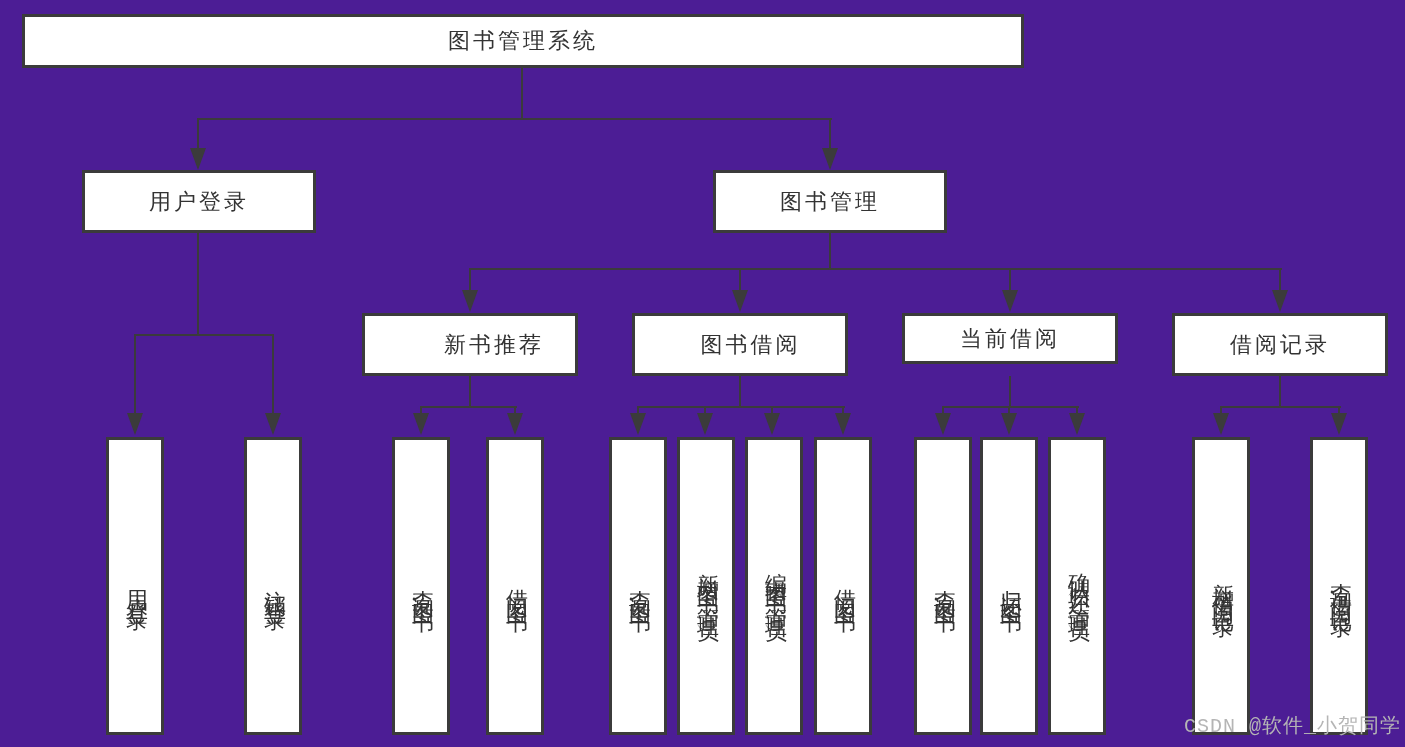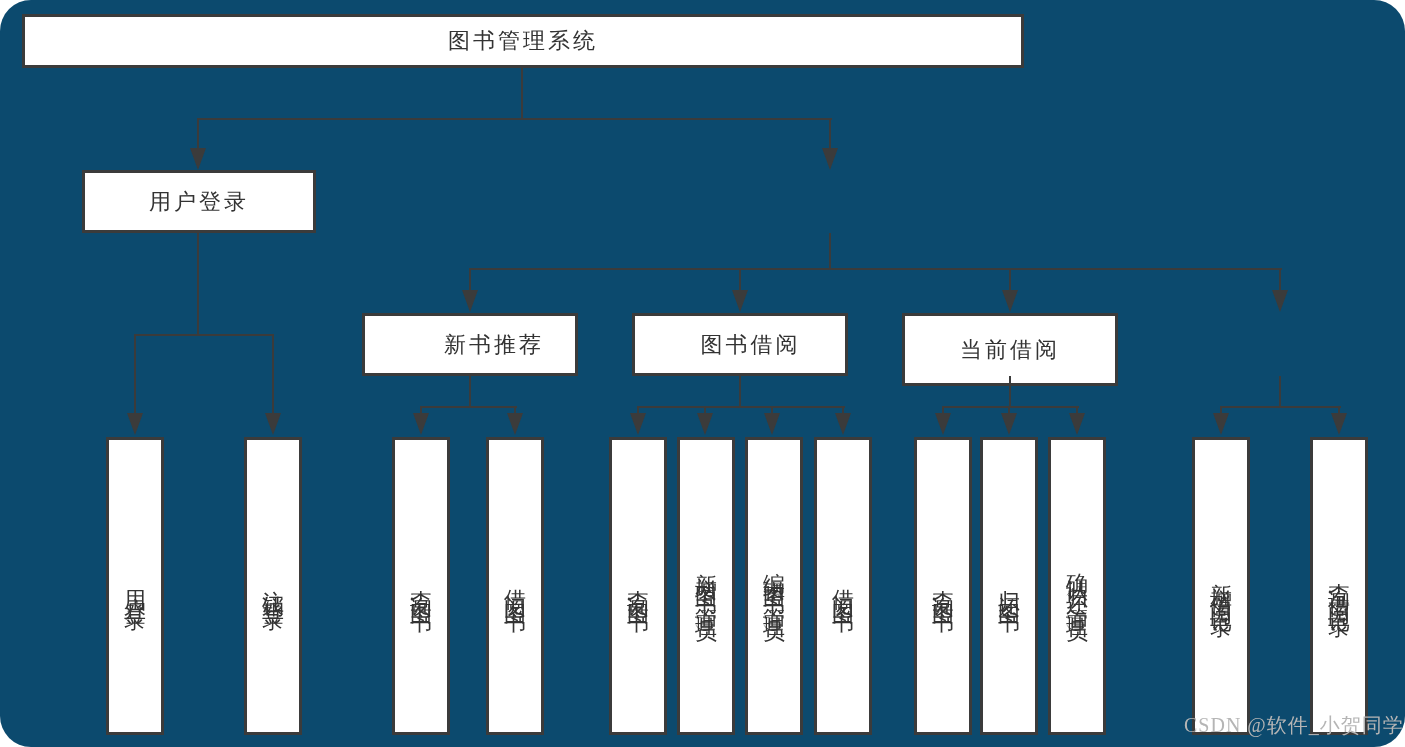--- a/index.html
+++ b/index.html
@@ -1,22 +1,21 @@
 <!DOCTYPE html>
 <html><head>
 <meta charset="utf-8">
 <style>
   html,body{margin:0;padding:0;background:#ffffff;}
   .canvas{
     position:relative;
     width:1405px;height:747px;
-    background:#0c4a6e;
-    font-family:Liberation Serif, serif;
+    background:#4c1d95;
+    font-family:Liberation Mono, monospace;
     overflow:hidden;
-    border-radius:31px;
   }
   
   .node{
     position:absolute;
     box-sizing:border-box;
     border:3px solid #3b3b3b;
     background:#ffffff;
     display:flex;align-items:center;justify-content:center;
     color:#333333;
     font-size:22px;
@@ -72,20 +71,23 @@
   <div class="vline" style="left:521px;top:67px;height:52px;"></div>
   <div class="hline" style="left:197px;top:118px;width:635px;"></div>
   <div class="vline" style="left:197px;top:119px;height:32px;"></div>
   <div class="arrow" style="left:190px;top:148px;"></div>
   <div class="vline" style="left:829px;top:119px;height:32px;"></div>
   <div class="arrow" style="left:822px;top:148px;"></div>
 
   <div class="node" style="left:82px;top:170px;width:234px;height:63px;">
     <span>用户登录</span>
   </div>
+  <div class="node" style="left:713px;top:170px;width:234px;height:63px;">
+    <span>图书管理</span>
+  </div>
 
   <div class="vline" style="left:197px;top:233px;height:103px;"></div>
   <div class="hline" style="left:134px;top:334px;width:140px;"></div>
   <div class="vline" style="left:134px;top:335px;height:80px;"></div>
   <div class="arrow" style="left:127px;top:413px;"></div>
   <div class="vline" style="left:272px;top:335px;height:80px;"></div>
   <div class="arrow" style="left:265px;top:413px;"></div>
 
   <div class="vline" style="left:829px;top:233px;height:37px;"></div>
   <div class="hline" style="left:469px;top:268px;width:813px;"></div>
@@ -97,22 +99,25 @@
   <div class="arrow" style="left:1002px;top:290px;"></div>
   <div class="vline" style="left:1279px;top:269px;height:23px;"></div>
   <div class="arrow" style="left:1272px;top:290px;"></div>
 
   <div class="node" style="left:362px;top:313px;width:216px;height:63px;padding-left:48px;">
     <span>新书推荐</span>
   </div>
   <div class="node" style="left:632px;top:313px;width:216px;height:63px;padding-left:21px;">
     <span>图书借阅</span>
   </div>
-  <div class="node" style="left:902px;top:313px;width:216px;height:73px;">
+  <div class="node" style="left:902px;top:313px;width:216px;height:51px;">
     <span>当前借阅</span>
+  </div>
+  <div class="node" style="left:1172px;top:313px;width:216px;height:63px;">
+    <span>借阅记录</span>
   </div>
 
   <div class="vline" style="left:469px;top:376px;height:31px;"></div>
   <div class="hline" style="left:420px;top:406px;width:97px;"></div>
   <div class="vline" style="left:420px;top:407px;height:8px;"></div>
   <div class="arrow" style="left:413px;top:413px;"></div>
   <div class="vline" style="left:514px;top:407px;height:8px;"></div>
   <div class="arrow" style="left:507px;top:413px;"></div>
 
   <div class="vline" style="left:739px;top:376px;height:31px;"></div>

